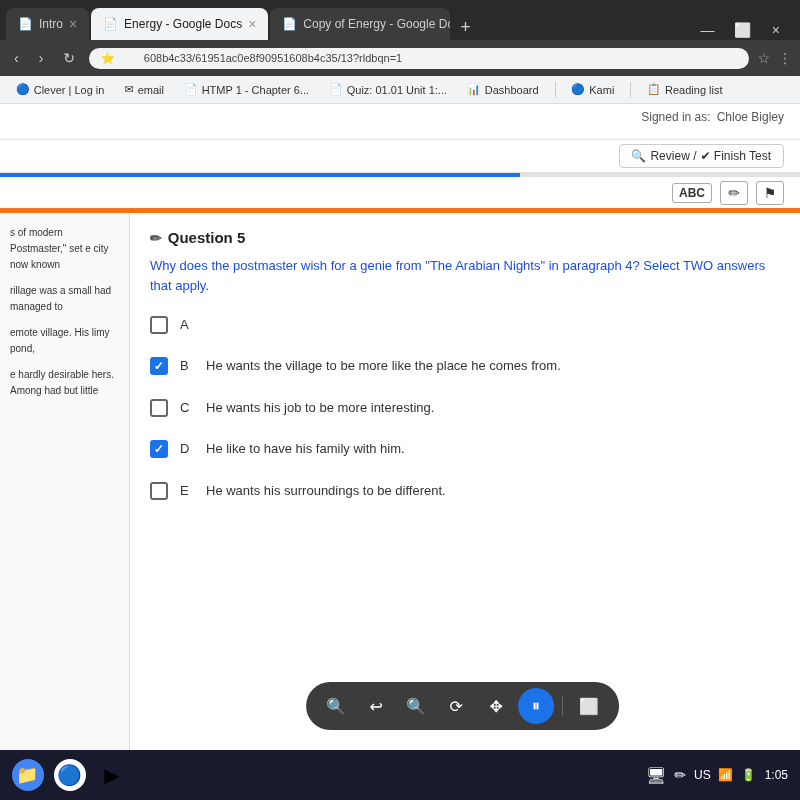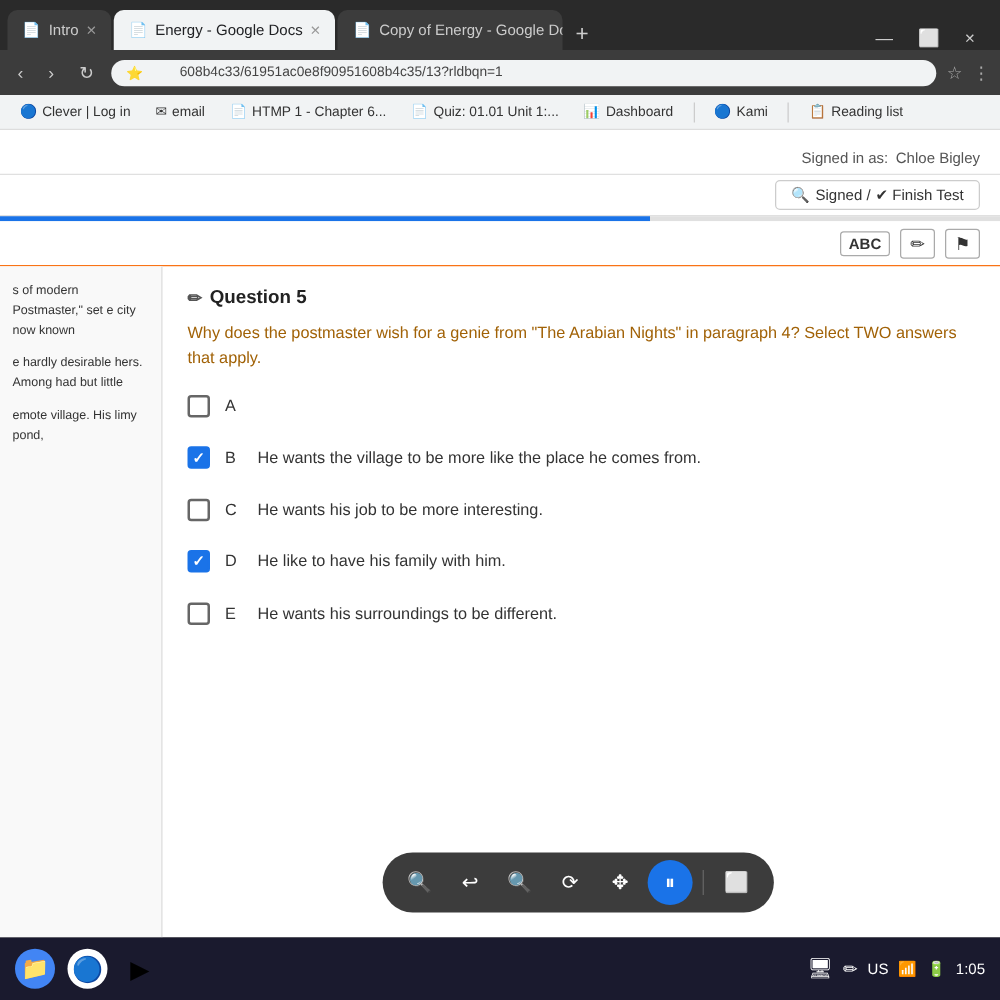--- a/index.html
+++ b/index.html
@@ -133,21 +133,21 @@
       height: 16px;
       background: #ccc;
       margin: 0 4px;
     }
 
     
     .top-bar {
       background: #fff;
       display: flex;
       justify-content: flex-end;
-      align-items: flex-end;
+      align-items: flex-start;
       padding: 6px 16px;
       border-bottom: 1px solid #e0e0e0;
       font-size: 12px;
       color: #555;
       height: 36px;
     }
 
     .signed-in {
       display: flex;
       align-items: center;
@@ -166,21 +166,21 @@
       cursor: pointer;
       color: #333;
     }
 
     .action-bar {
       display: flex;
       justify-content: flex-end;
       align-items: center;
       padding: 4px 16px;
       gap: 8px;
-      border-bottom: 1px solid #f97316;
+      border-bottom: 5px solid #f97316;
       height: 36px;
       background: #fff;
     }
 
     .abc-btn {
       background: #fff;
       border: 1px solid #aaa;
       border-radius: 3px;
       padding: 2px 6px;
       font-size: 12px;
@@ -238,21 +238,21 @@
       margin-bottom: 10px;
     }
 
     .pencil-icon {
       color: #555;
       font-size: 14px;
     }
 
     .question-text {
       font-size: 13px;
-      color: #a16207;
+      color: #1d4ed8;
       margin-bottom: 16px;
       line-height: 1.5;
     }
 
     .answer-option {
       display: flex;
       align-items: flex-start;
       gap: 12px;
       margin-bottom: 14px;
       padding: 4px 0;
@@ -494,41 +494,42 @@
     <div class="top-bar">
       <div class="signed-in">
         <span>Signed in as:</span>
         <span>Chloe Bigley</span>
       </div>
     </div>
 
     <div style="display:flex;justify-content:flex-end;padding:4px 16px;background:#fff;border-bottom:1px solid #e0e0e0;">
       <button class="review-btn">
         <span>🔍</span>
-        <span>Signed /</span>
+        <span>Review /</span>
         <span>✔ Finish Test</span>
       </button>
     </div>
 
     <div class="progress-bar-container">
       <div class="progress-bar" style="width: 65%"></div>
     </div>
 
     <div class="action-bar">
       <button class="abc-btn">ABC</button>
       <button class="icon-btn">✏</button>
       <button class="icon-btn">⚑</button>
     </div>
 
     <div class="content-area">
 
       <div class="left-passage">
         <div class="passage-text">s of modern Postmaster," set e city now known</div>
+        <div class="passage-text">rillage was a small had managed to</div>
+        <div class="passage-text">emote village. His limy pond,</div>
         <div class="passage-text">e hardly desirable hers. Among had but little</div>
-        <div class="passage-text">emote village. His limy pond,</div>
       </div>
 
       <div class="main-area">
 
         <div class="question-header">
           <span class="pencil-icon">✏</span>
           <span>Question 5</span>
         </div>
 
         <div class="question-text">Why does the postmaster wish for a genie from "The Arabian Nights" in paragraph 4? Select TWO answers that apply.</div>

